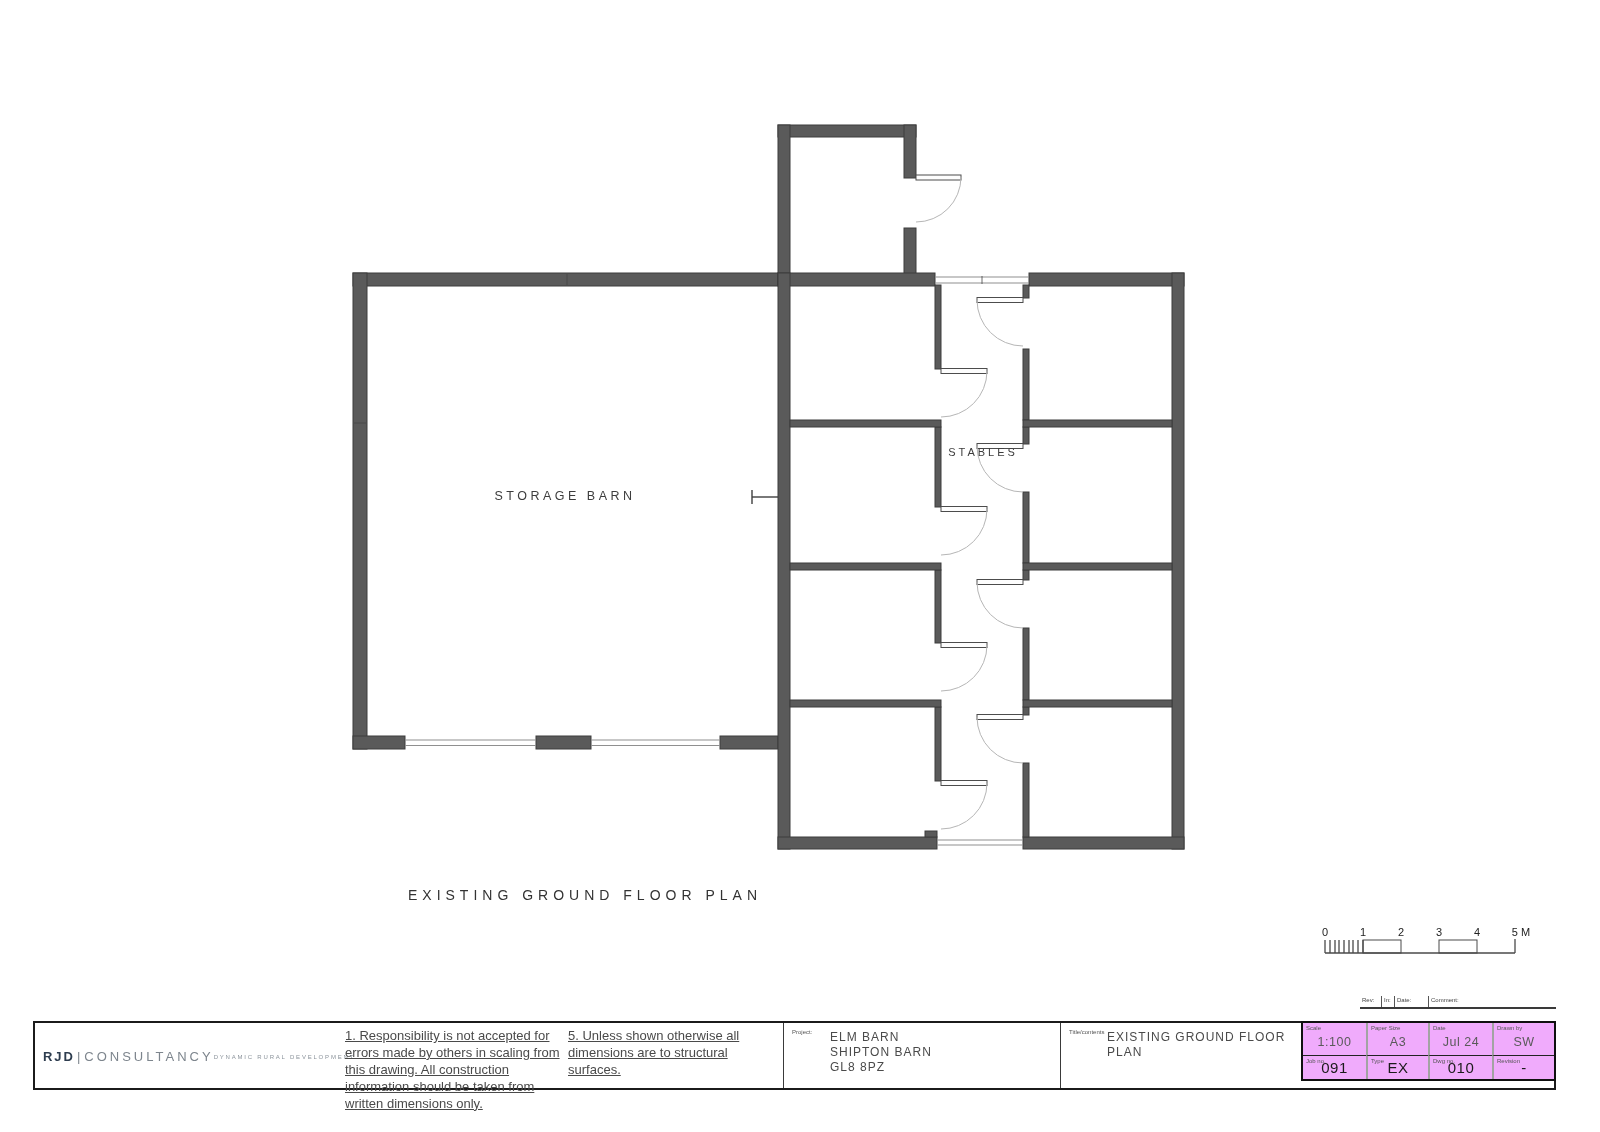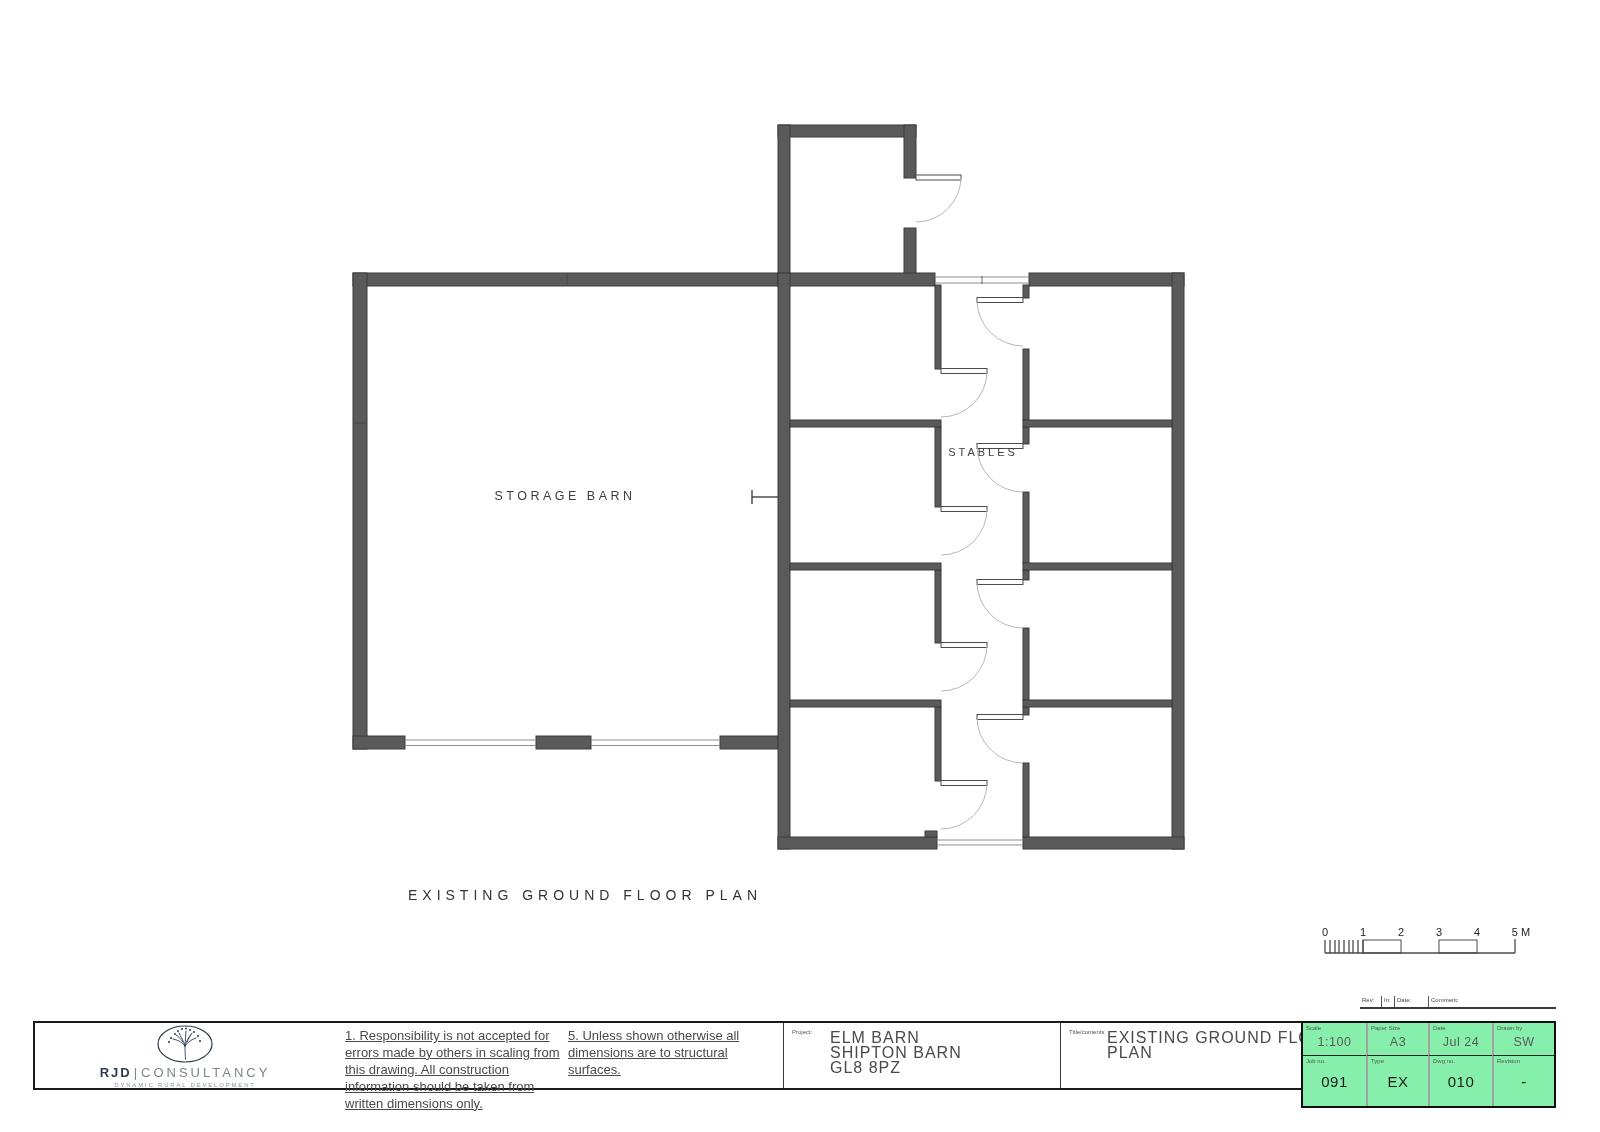--- a/index.html
+++ b/index.html
@@ -18,38 +18,38 @@
   .corr-label{font-size:11px;fill:#3d3d3d;letter-spacing:3px;}
   .caption{font-size:14px;fill:#333333;letter-spacing:5px;}
   .sb-num{font-size:11px;fill:#222222;}
   .sb-line{stroke:#4a4a4a;stroke-width:1.3;fill:none;}
   .sb-box{fill:none;stroke:#4a4a4a;stroke-width:1;}
 
   
   .tblock{position:absolute;left:33px;top:1021px;width:1523px;height:69px;
           border:2px solid #1b1b1b;background:#fff;box-sizing:border-box;}
   .cell{position:absolute;top:0;height:100%;box-sizing:border-box;}
-  .logo-cell{left:20px;width:260px;display:flex;flex-direction:column;align-items:center;justify-content:center;}
+  .logo-cell{left:34px;width:260px;display:flex;flex-direction:row;align-items:center;justify-content:center;}
   .brand-line{font-size:13px;letter-spacing:2px;color:#2e3d4f;margin-top:1px;white-space:nowrap;}
   .brand-bold{font-weight:700;color:#2e3d4f;}
   .brand-sep{color:#7d858d;padding:0 2px;font-weight:300;}
   .brand-rest{color:#7d858d;letter-spacing:3px;}
   .tagline{font-size:6px;letter-spacing:1.8px;color:#8b939b;margin-top:2px;white-space:nowrap;}
   .notes{font-size:13px;color:#4a4a4a;line-height:1.3;text-decoration:underline;}
   .notes p{margin:0 0 8px 0;}
   .notes-a{left:310px;width:220px;top:5px;}
   .notes-b{left:533px;width:212px;top:5px;}
   .proj-cell{left:748px;width:277px;border-left:1px solid #3a3a3a;}
   .sheet-cell{left:1025px;width:274px;border-left:1px solid #3a3a3a;}
   .tiny-label{position:absolute;top:6px;left:8px;font-size:6px;color:#555;}
-  .cell-body{position:absolute;top:7px;left:46px;font-size:16px;color:#4a4a4a;
+  .cell-body{position:absolute;top:7px;left:46px;font-size:12px;color:#4a4a4a;
              letter-spacing:1px;line-height:15px;white-space:nowrap;}
   
-  .tgrid{position:absolute;left:1301px;top:1021px;width:255px;height:87px;box-sizing:border-box;
-         border:2px solid #101010;background:#86efac;display:grid;
+  .tgrid{position:absolute;left:1301px;top:1021px;width:255px;height:60px;box-sizing:border-box;
+         border:2px solid #101010;background:#f0abfc;display:grid;
          grid-template-columns:63px 62px 64px 1fr;grid-template-rows:32px 1fr;}
   .gcell{position:relative;box-sizing:border-box;border-left:2px solid #a3a3a3;display:flex;
          align-items:center;justify-content:center;}
   .gcell.first{border-left:none;}
   .gcell.row2{border-top:1px solid #222;}
   .gcell .tiny-label{top:2px;left:3px;}
   .gval-top{font-size:12.5px;color:#5a5a5a;margin-top:6px;letter-spacing:0.5px;}
   .gval-bot{font-size:15px;color:#1b1b1b;letter-spacing:0.5px;}
   
   .rev-strip{position:absolute;left:1360px;top:996px;width:196px;height:13px;

